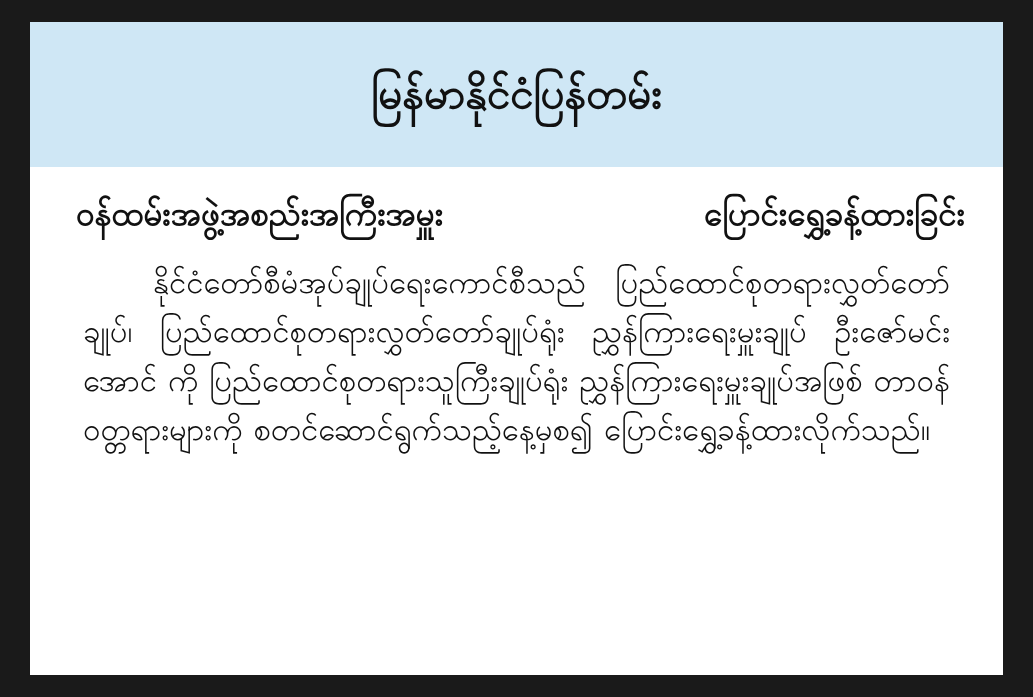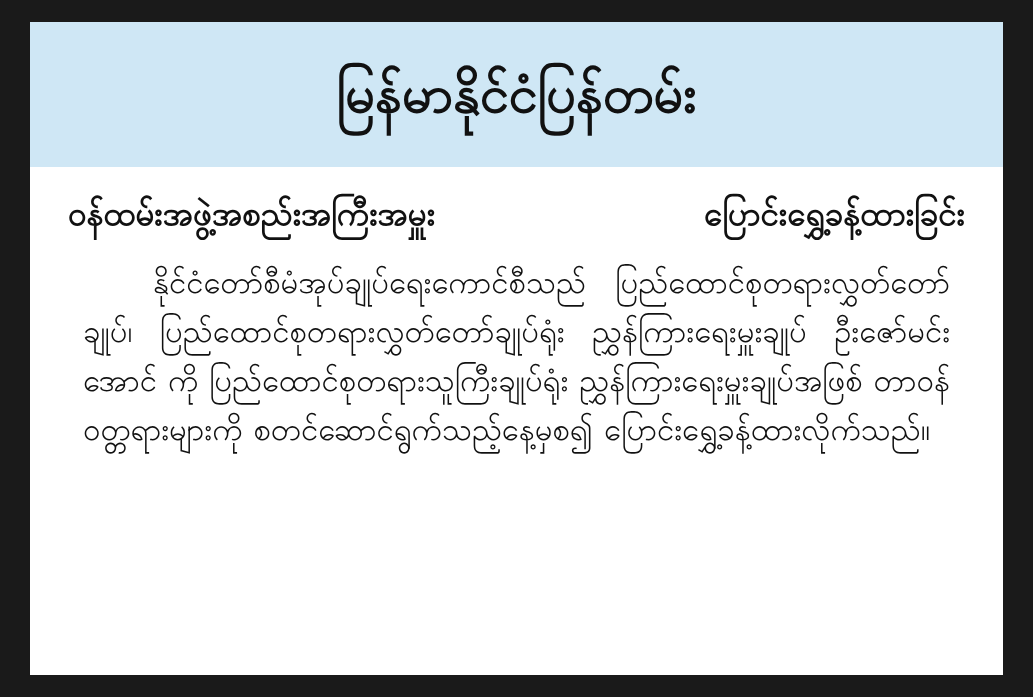--- a/index.html
+++ b/index.html
@@ -26,40 +26,40 @@
   .masthead {
     width: 100%;
     height: 145px;
     background: #cfe7f5;
     display: flex;
     align-items: center;
     justify-content: center;
     box-sizing: border-box;
   }
   .masthead-title {
-    font-size: 52px;
+    font-size: 42px;
     font-weight: bold;
     color: #111111;
     line-height: 1.15;
     letter-spacing: 0px;
     text-align: center;
     white-space: nowrap;
   }
   .body-area {
     padding: 26px 38px 0 38px;
     box-sizing: border-box;
   }
   .headline {
     font-size: 33px;
     font-weight: bold;
     color: #111111;
     line-height: 1.3;
     text-align: justify;
     text-align-last: justify;
-    margin: 0 0 22px 0;
+    margin: 0 0 22px 8px;
     white-space: nowrap;
   }
   .article {
     font-size: 31px;
     color: #111111;
     line-height: 1.58;
     text-align: justify;
     text-align-last: left;
     text-indent: 70px;
     margin: 15px;

